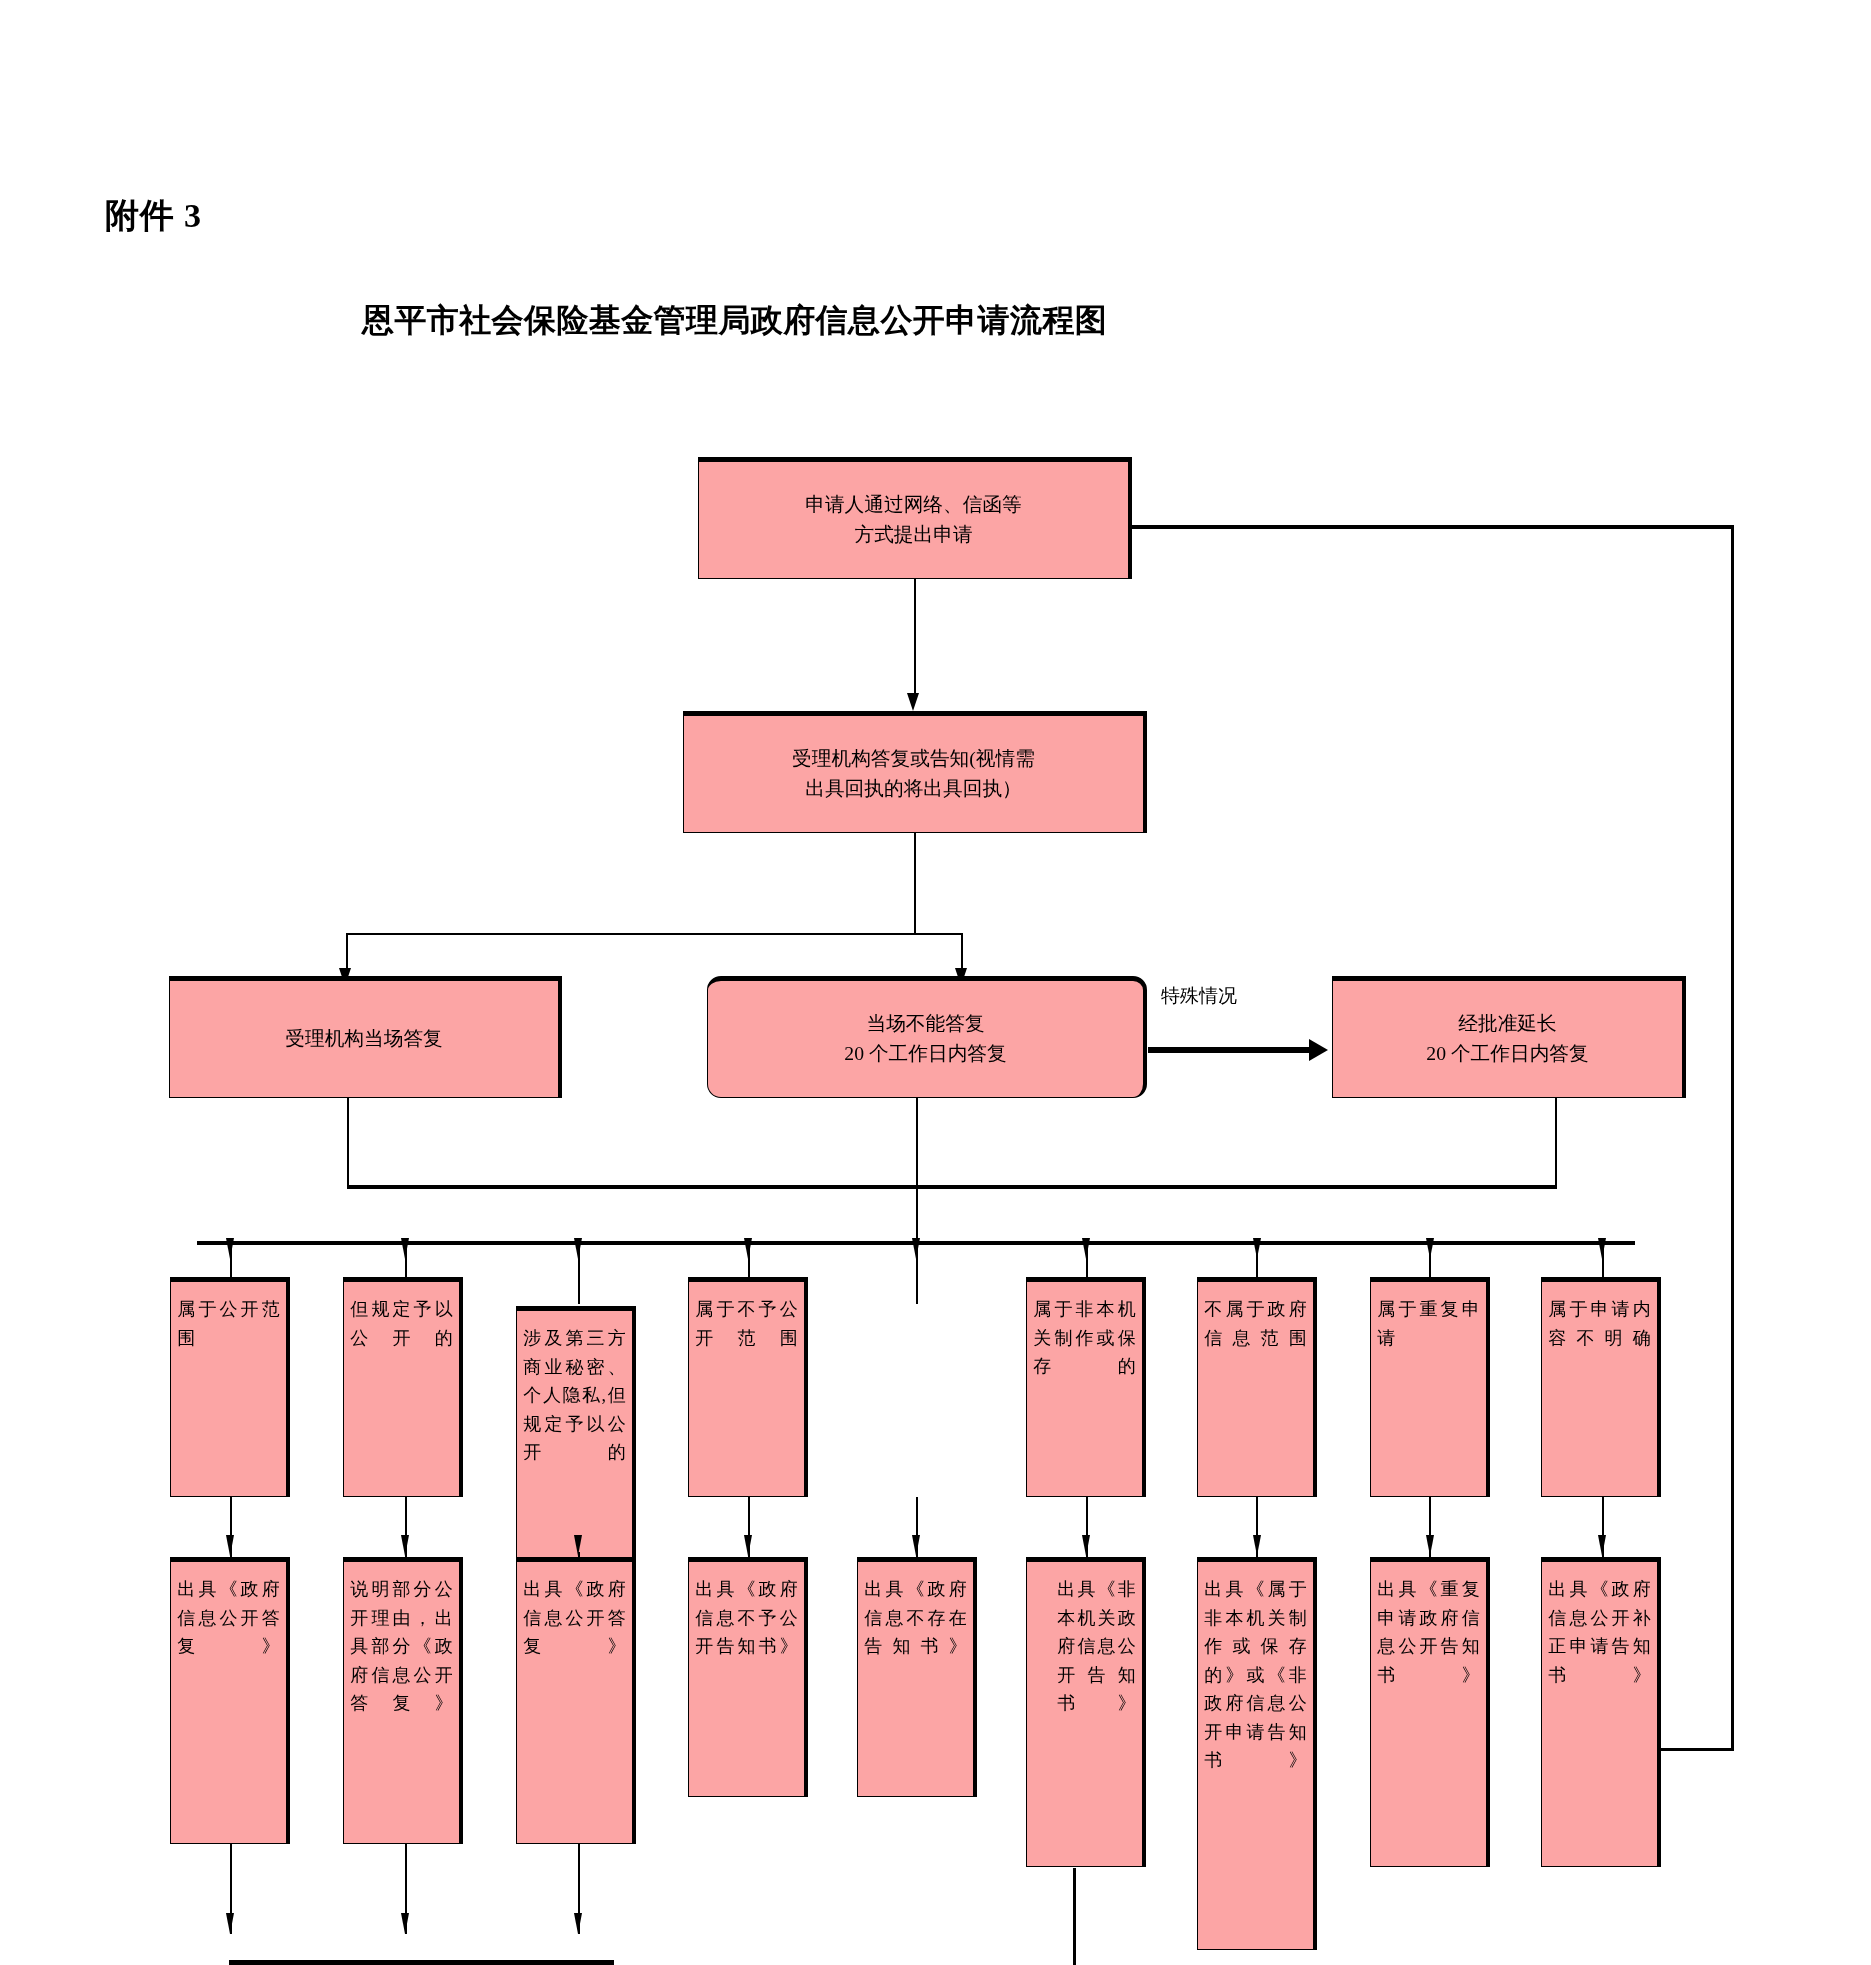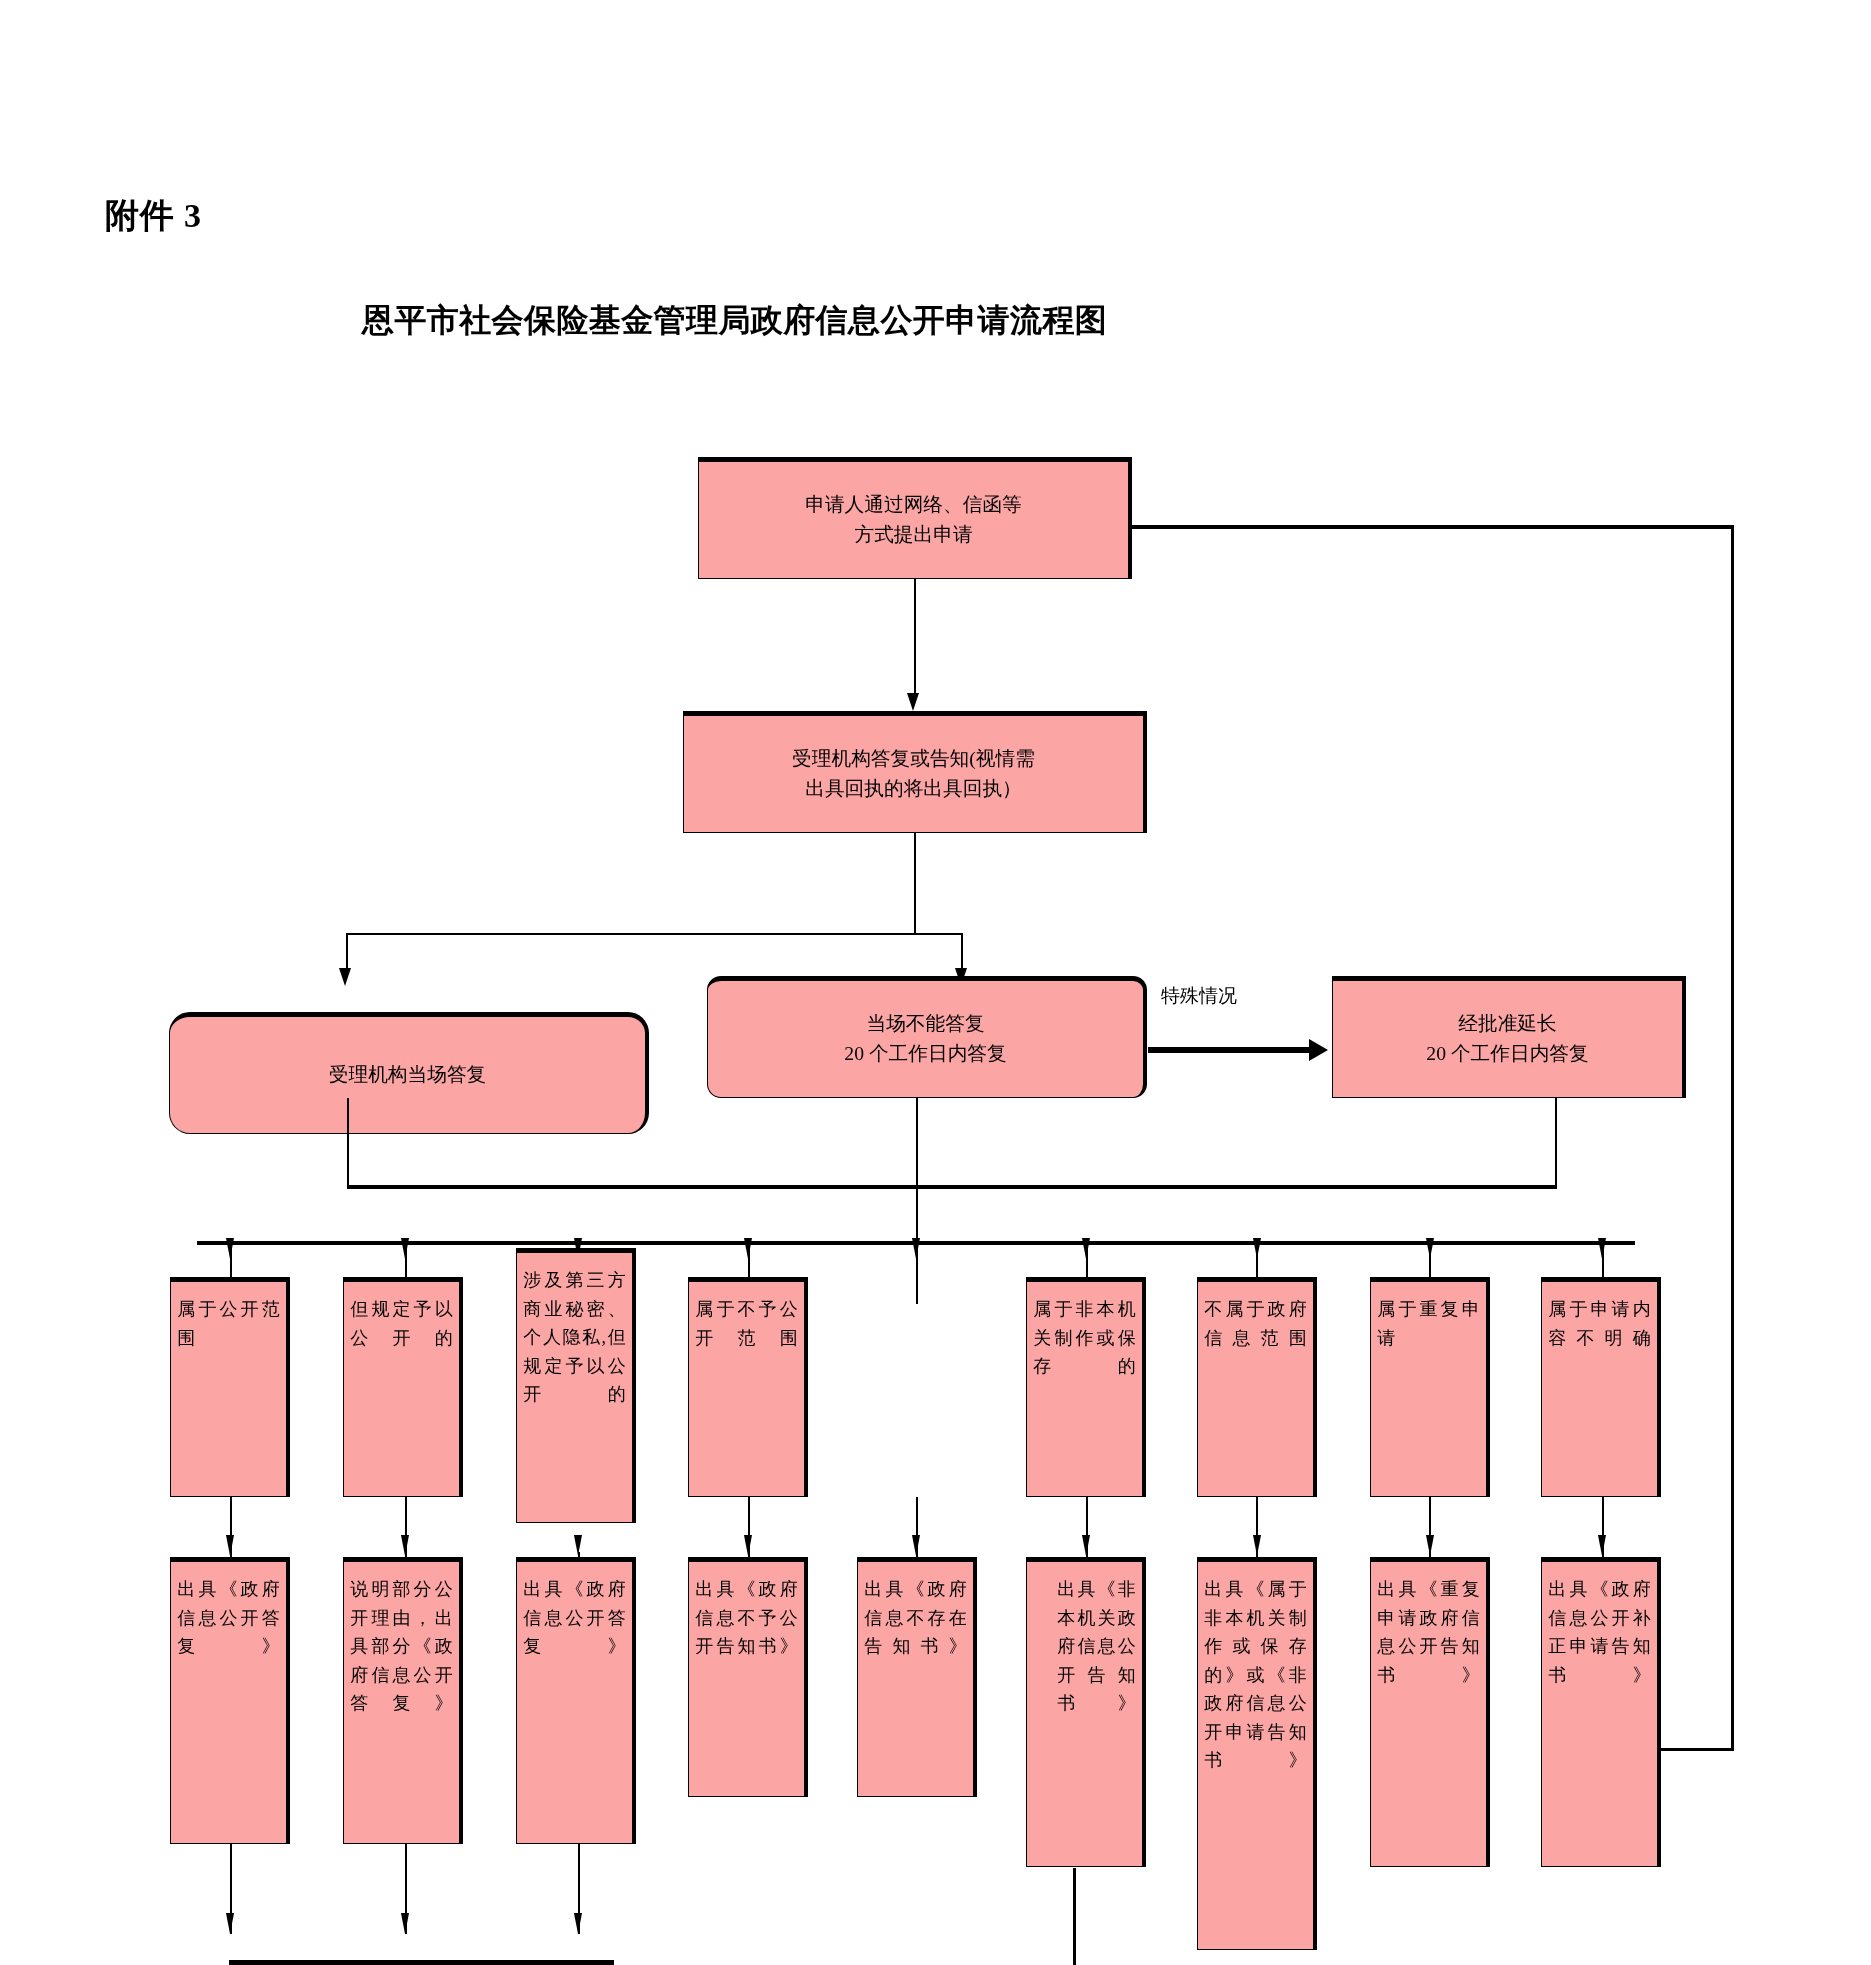--- a/index.html
+++ b/index.html
@@ -127,21 +127,21 @@
     </div>
   </div>
 
   <div class="vline" style="left:914px; top:832px; height:102px;"></div>
   <div class="hline" style="left:346px; top:933px; width:617px;"></div>
   <div class="vline" style="left:346px; top:933px; height:39px;"></div>
   <div class="arrow-down" style="left:339px; top:968px;"></div>
   <div class="vline" style="left:961px; top:933px; height:39px;"></div>
   <div class="arrow-down" style="left:955px; top:968px;"></div>
 
-  <div class="box top-thick right-thick" style="left:169px; top:1012px; width:480px; height:122px;border-radius:21px;">
+  <div class="box top-thick right-thick" style="left:169px; top:976px; width:393px; height:122px;">
     <div class="txt">受理机构当场答复</div>
   </div>
 
   <div class="box top-thick right-thick" style="left:707px; top:976px; width:440px; height:122px;border-radius:14px;">
     <div class="txt">
       <span>当场不能答复</span><br>
       <span>20 个工作日内答复</span>
     </div>
   </div>
 
@@ -182,21 +182,21 @@
   <div class="arrow-down slim" style="left:1426px; top:1238px;"></div>
   <div class="vline" style="left:1602px; top:1241px; height:63px;"></div>
   <div class="arrow-down slim" style="left:1598px; top:1238px;"></div>
 
   <div class="box narrow top-thick right-thick align-top" style="left:170px; top:1277px; width:120px; height:220px;">
     <div class="txt">属于公开范围</div>
   </div>
   <div class="box narrow top-thick right-thick align-top" style="left:343px; top:1277px; width:120px; height:220px;">
     <div class="txt">但规定予以公开的</div>
   </div>
-  <div class="box narrow top-thick right-thick align-top" style="left:516px; top:1248px; width:120px; height:275px;">
+  <div class="box narrow top-thick right-thick align-top" style="left:516px; top:1306px; width:120px; height:275px;">
     <div class="txt">涉及第三方商业秘密、个人隐私,但规定予以公开的</div>
   </div>
   <div class="box narrow top-thick right-thick align-top" style="left:688px; top:1277px; width:120px; height:220px;">
     <div class="txt">属于不予公开范围</div>
   </div>
   <div class="box narrow top-thick right-thick align-top" style="left:1026px; top:1277px; width:120px; height:220px;">
     <div class="txt">属于非本机关制作或保存的</div>
   </div>
   <div class="box narrow top-thick right-thick align-top" style="left:1197px; top:1277px; width:120px; height:220px;">
     <div class="txt">不属于政府信息范围</div>

